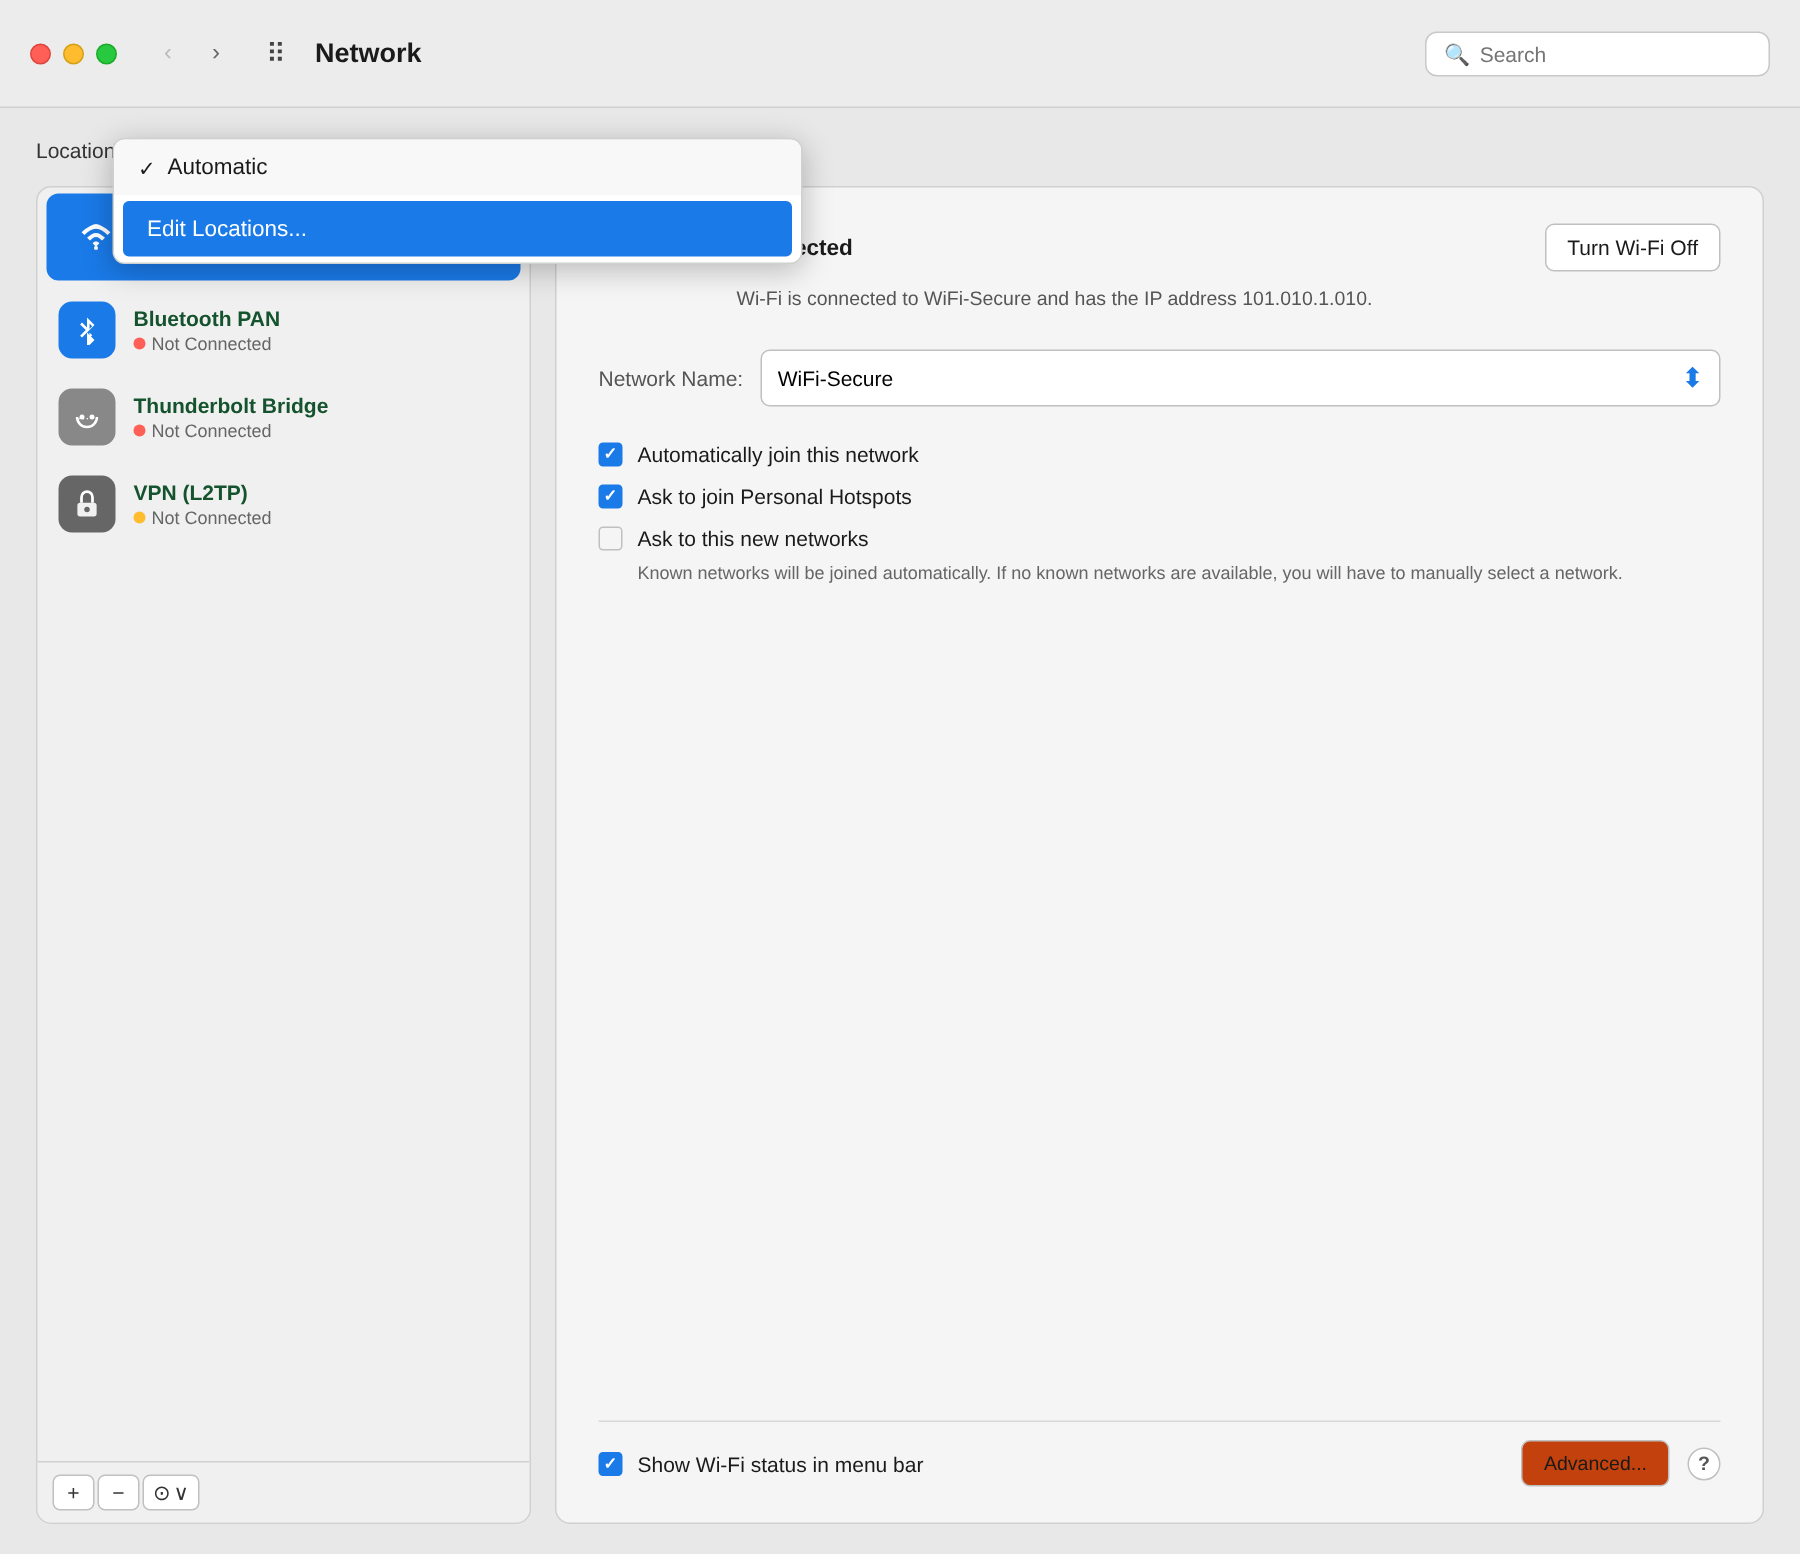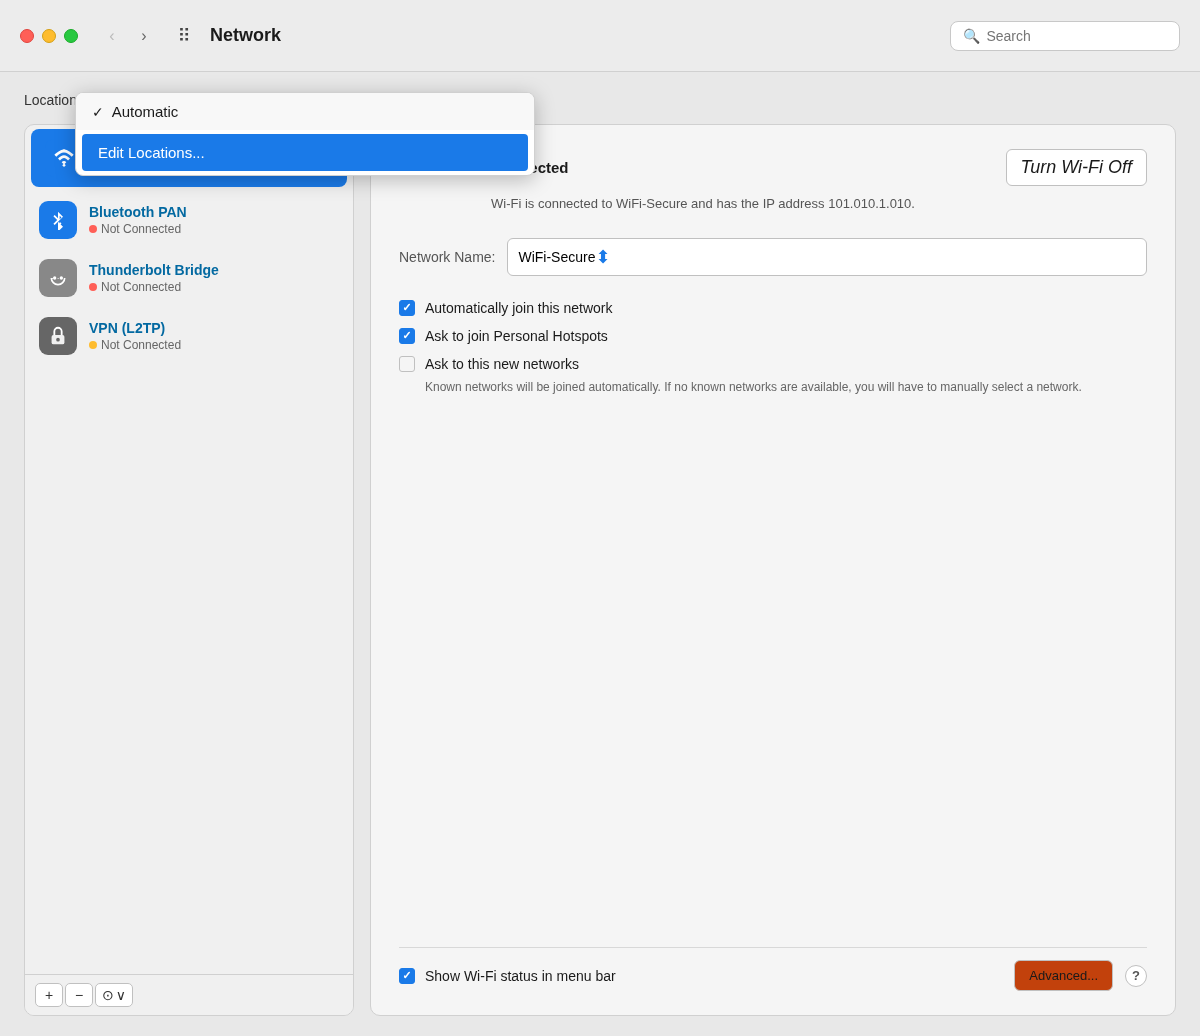--- a/index.html
+++ b/index.html
@@ -195,21 +195,21 @@
       font-size: 20px;
     }
     .icon-wifi { background: #1a7ae8; color: white; }
     .icon-bluetooth { background: #1a7ae8; color: white; }
     .icon-thunderbolt { background: #888; color: white; }
     .icon-vpn { background: #666; color: white; }
     .network-info { flex: 1; }
     .network-name {
       font-size: 14px;
       font-weight: 600;
-      color: #0369a1;
+      color: #14532d;
     }
     .network-item.active .network-name { color: white; }
     .network-status {
       font-size: 12px;
       display: flex;
       align-items: center;
       gap: 4px;
       margin-top: 2px;
     }
     .status-dot {
@@ -292,25 +292,24 @@
       line-height: 1.5;
       margin-left: 92px;
       margin-top: -8px;
     }
     .turn-wifi-btn {
       margin-left: auto;
       background: white;
       border: 1px solid #c0c0c0;
       border-radius: 6px;
       padding: 7px 14px;
-      font-size: 18px;
+      font-size: 14px;
       cursor: pointer;
       color: #1a1a1a;
       font-weight: 500;
-      font-style: italic;
     }
     .network-name-row {
       display: flex;
       align-items: center;
       gap: 12px;
       margin-top: 8px;
     }
     .field-label {
       font-size: 14px;
       color: #555;
@@ -319,21 +318,21 @@
     }
     .network-name-select {
       flex: 1;
       display: flex;
       align-items: center;
       background: white;
       border: 1px solid #c0c0c0;
       border-radius: 6px;
       padding: 7px 10px;
       font-size: 14px;
-      justify-content: flex-start;
+      justify-content: space-between;
       cursor: pointer;
     }
     .stepper-icon {
       color: #1a7ae8;
       font-size: 18px;
     }
     .checkboxes-section {
       display: flex;
       flex-direction: column;
       gap: 12px;

